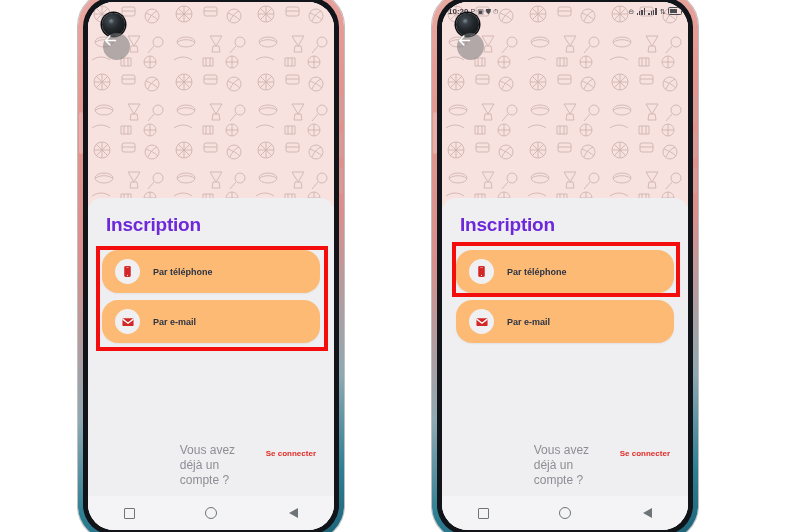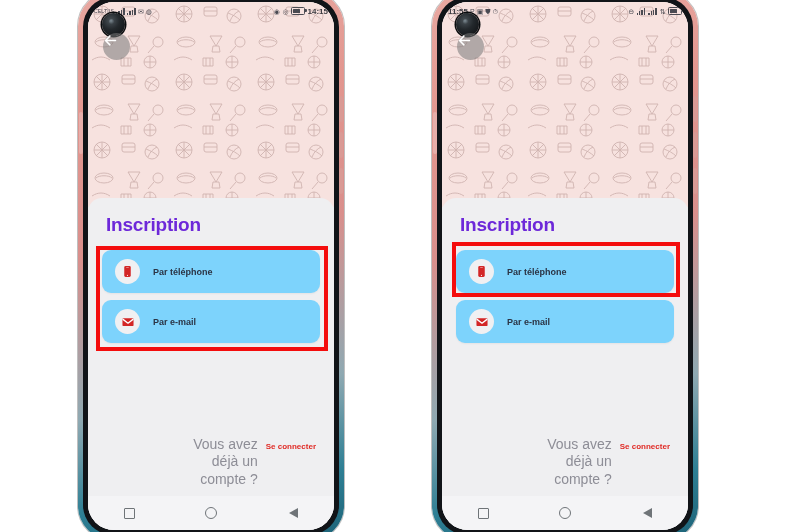--- a/index.html
+++ b/index.html
@@ -107,22 +107,22 @@
     border-radius:14px 14px 0 0;
     z-index:2;
   }
   .title{
     margin:0;padding:16px 0 0 18px;
     font-size:19px;font-weight:bold;color:#6d28d9;
     letter-spacing:-.2px;
   }
   .cards{padding:14px 14px 0 14px;}
   .card{
-    background:#7dd3fc;
-    border-radius:9px;
+    background:#fdba74;
+    border-radius:16px;
     height:43px;
     display:flex;align-items:center;
     padding:0 13px;
     margin-bottom:7px;
     cursor:pointer;
     box-shadow:0 1px 2px rgba(0,0,0,.05);
   }
   .card-ico{
     width:25px;height:25px;border-radius:50%;
     background:#f0f0f2;
@@ -134,21 +134,21 @@
     font-size:9px;font-weight:bold;color:#2b3445;
   }
 
   
   .footer{
     position:absolute;left:0;right:0;bottom:42px;
     display:flex;align-items:flex-start;justify-content:flex-end;
     padding-right:18px;
   }
   .footer-q{
-    font-size:14px;color:#8d8d96;text-align:right;width:78px;line-height:1.25;
+    font-size:12px;color:#8d8d96;text-align:left;width:78px;line-height:1.25;
   }
   .footer-link{
     font-size:8px;font-weight:bold;color:#e02a25;margin-left:8px;margin-top:6px;cursor:pointer;
   }
 
   
   .navbar{
     position:absolute;left:0;bottom:0;width:246px;height:34px;
     background:#f4f4f6;
     display:flex;align-items:center;justify-content:space-around;
@@ -208,47 +208,20 @@
               <path d="M36 56v8M40 56v8"></path>
               <circle cx="62" cy="60" r="6"></circle>
               <path d="M56 60h12M62 54v12"></path>
             </g>
           </pattern>
         </defs>
         <rect width="246" height="205" fill="#f7e2df"></rect>
         <rect width="246" height="205" fill="url(#sportsL)"></rect>
       </svg>
 
-      <div class="statusbar">
-        <div class="sb-left">
-          <span class="sb-carrier">CELTIIS</span>
-          <span class="bars">
-              <i></i>
-              <i></i>
-              <i></i>
-              <i></i>
-            </span>
-          <span class="bars">
-              <i></i>
-              <i></i>
-              <i></i>
-              <i></i>
-            </span>
-          <span class="sb-ico">✉</span>
-          <span class="sb-ico">◍</span>
-        </div>
-        <div class="sb-right">
-          <span class="sb-ico">◉</span>
-          <span class="sb-ico">◎</span>
-          <span class="batt">
-              <i></i>
-            </span>
-          <span class="sb-time">14:15</span>
-        </div>
-      </div>
 
       <div class="camera"></div>
 
       <div class="backbtn">
         <svg width="15" height="15" viewBox="0 0 24 24">
           <path d="M20 12H5M11 5l-7 7 7 7" fill="none" stroke="#ffffff" stroke-width="2.4" stroke-linecap="round" stroke-linejoin="round"></path>
         </svg>
       </div>
     </div>
 
@@ -309,21 +282,21 @@
   <div class="screen">
 
     <div class="hero">
       <svg width="246" height="205" viewBox="0 0 246 205">
         <rect width="246" height="205" fill="#f7e2df"></rect>
         <rect width="246" height="205" fill="url(#sportsL)"></rect>
       </svg>
 
       <div class="statusbar">
         <div class="sb-left">
-          <span class="sb-time">11:55</span>
+          <span class="sb-time">10:20</span>
           <span class="sb-ico">P</span>
           <span class="sb-ico">▣</span>
           <span class="sb-ico">⛊</span>
           <span class="sb-ico">⏱</span>
         </div>
         <div class="sb-right">
           <span class="sb-ico">⊖</span>
           <span class="bars">
               <i></i>
               <i></i>

